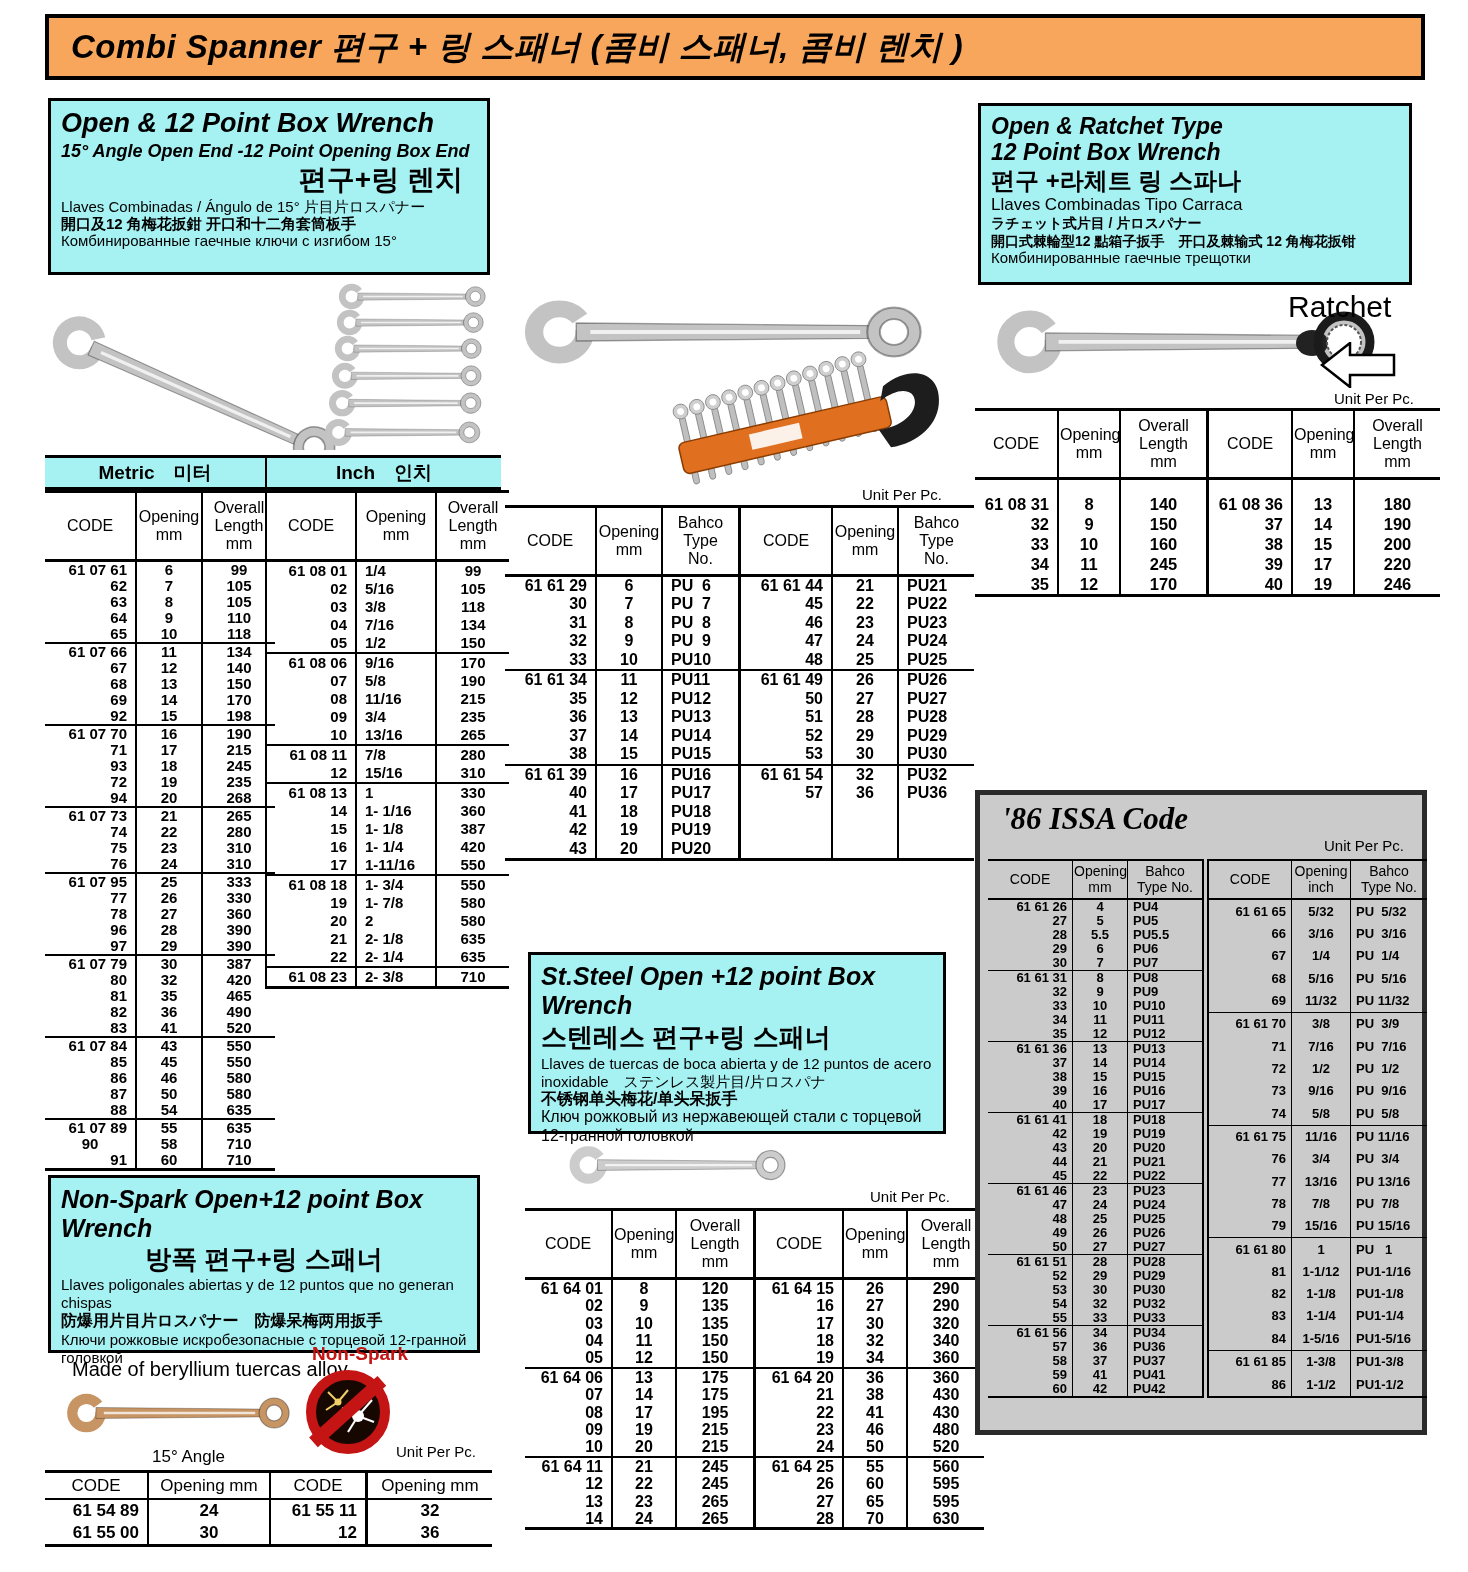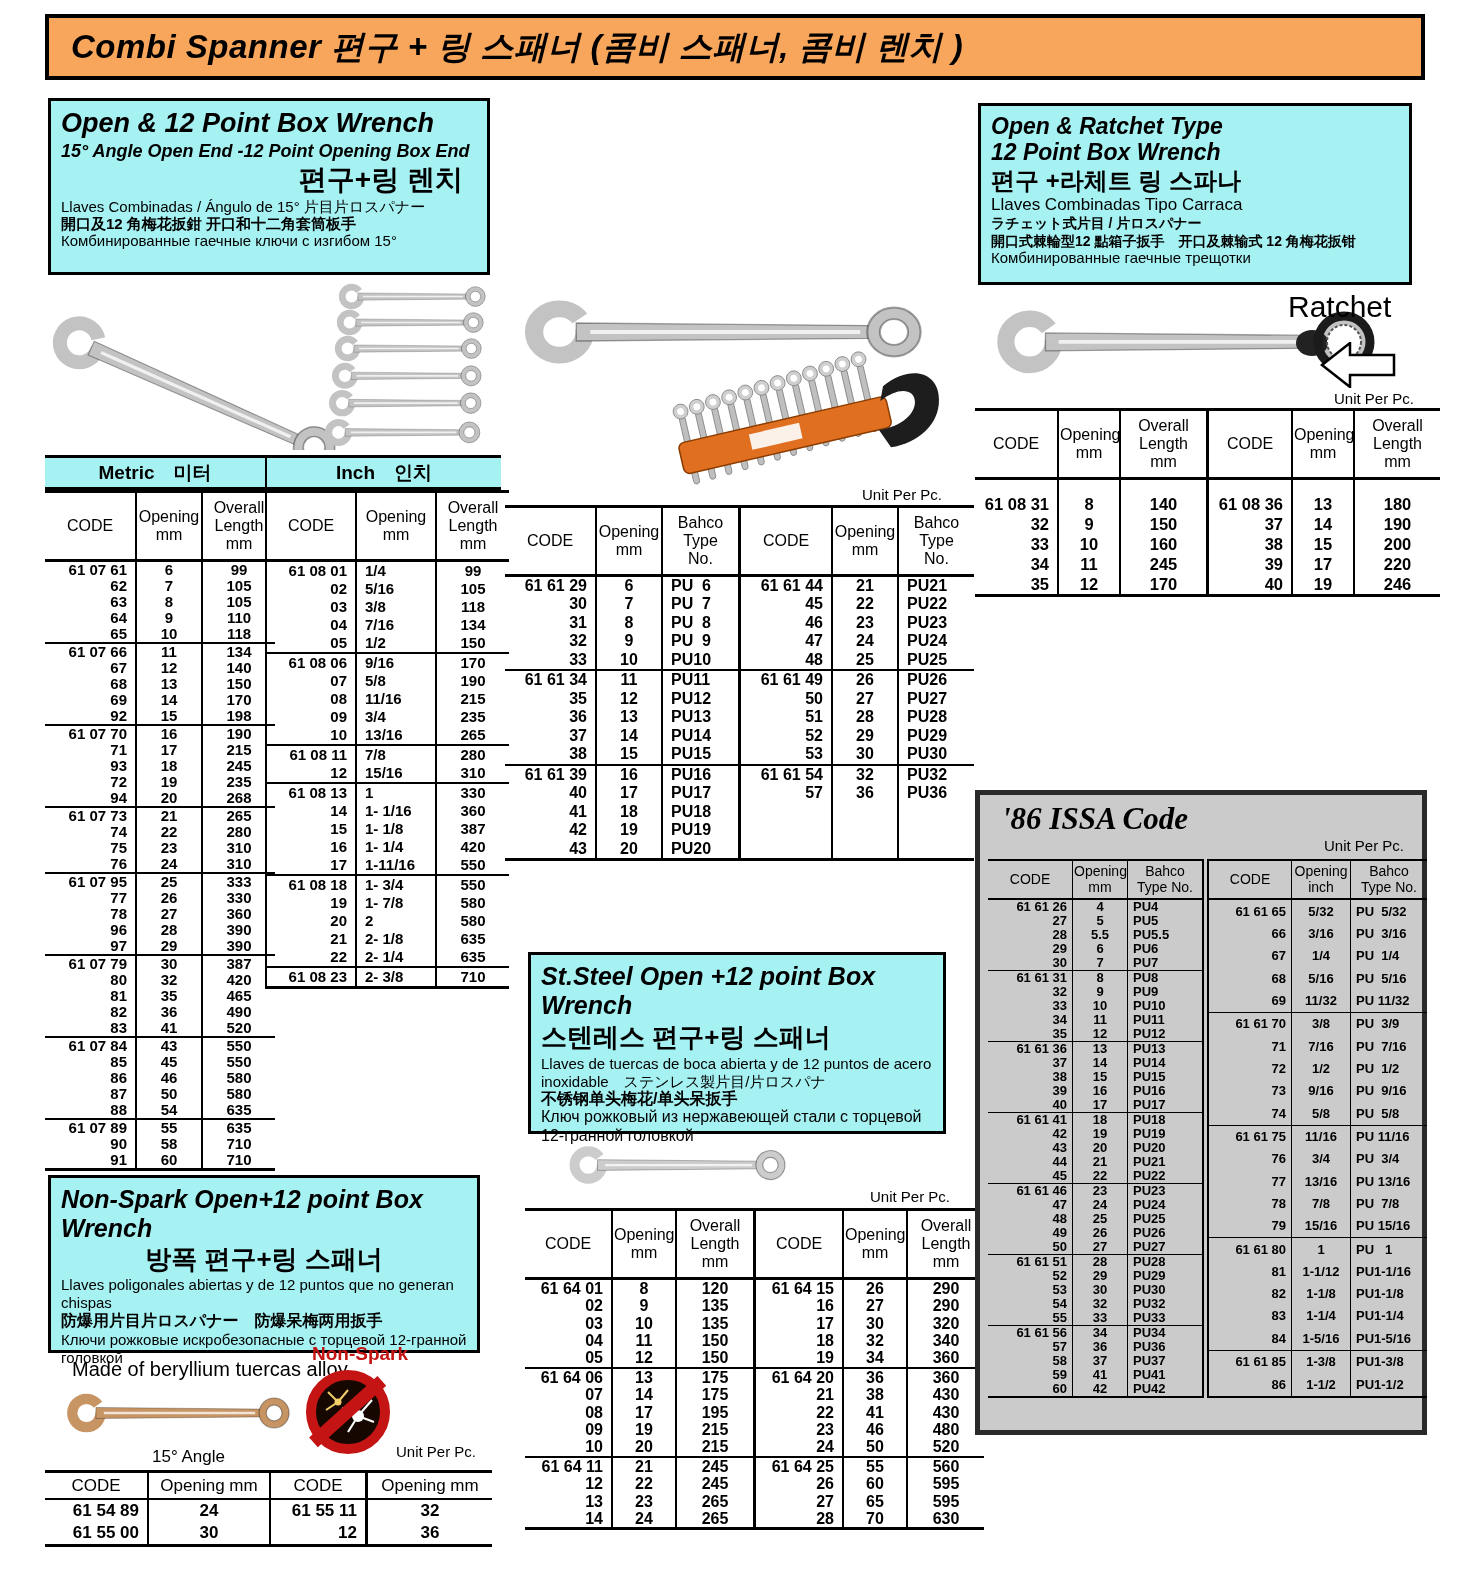--- a/index.html
+++ b/index.html
@@ -344,21 +344,21 @@
             <td style="text-align: right;">88</td>
             <td>54</td>
             <td>635</td>
           </tr>
           <tr class="gsep">
             <td style="text-align: right;">61 07 89</td>
             <td>55</td>
             <td>635</td>
           </tr>
           <tr>
-            <td style="text-align: right;">90</td>
+            <td style="text-align: center;">90</td>
             <td>58</td>
             <td>710</td>
           </tr>
           <tr>
             <td style="text-align: right;">91</td>
             <td>60</td>
             <td>710</td>
           </tr>
         </tbody>
       </table>

